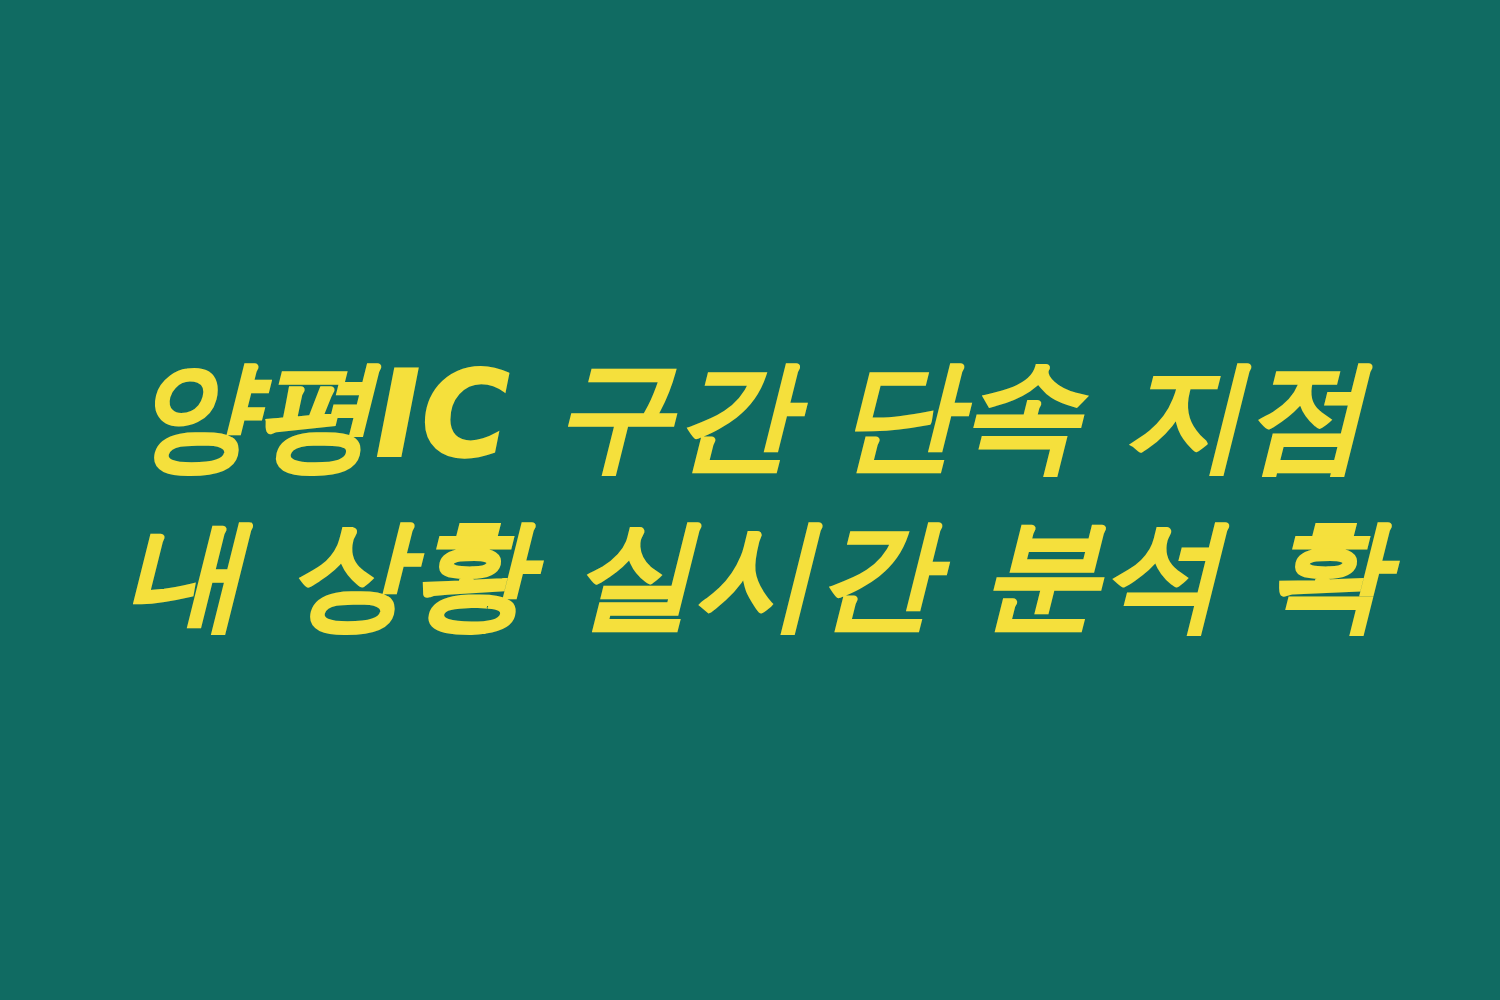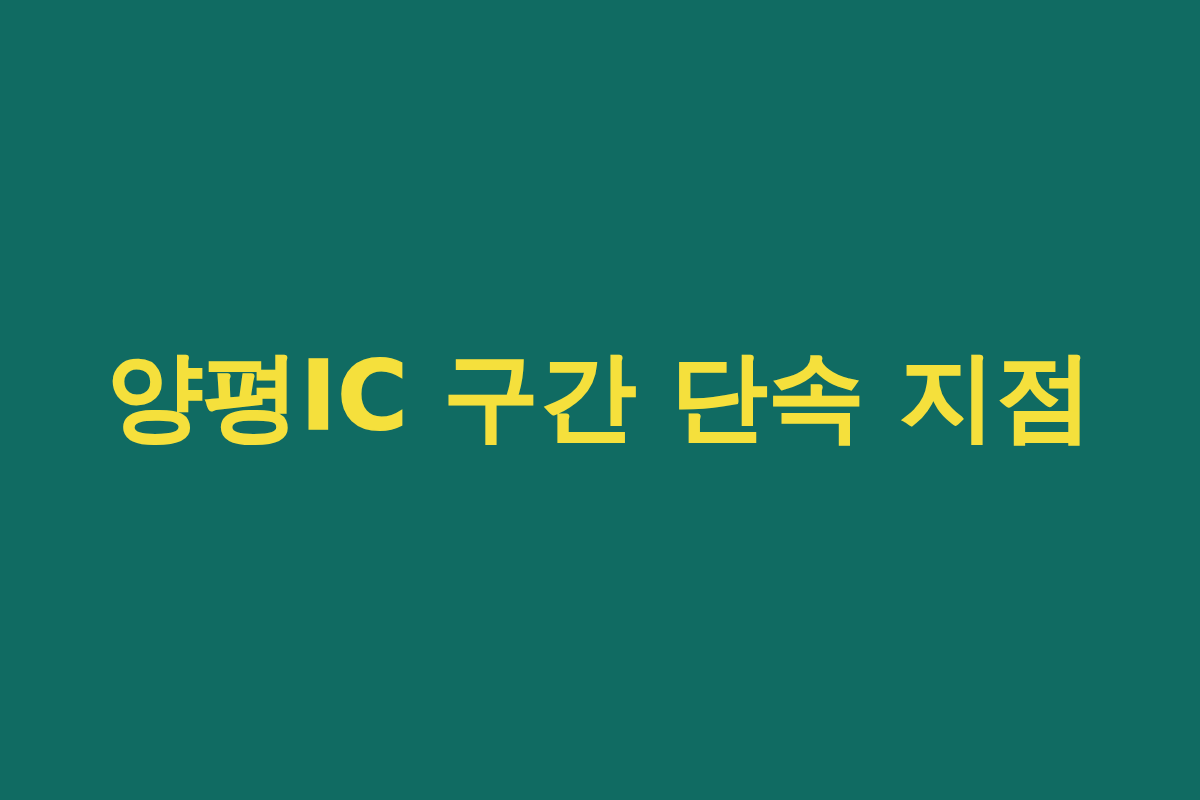--- a/index.html
+++ b/index.html
@@ -52,23 +52,24 @@
   }
 
   
   .headline-line + .headline-line {
     margin-top: 0;
   }
 </style>
 </head>
 <body>
 
-<div id="title-card" style="background: rgb(16, 107, 98);">
+<div id="title-card" style="background: rgb(16, 107, 98); font-style: italic;">
 
   <h1 id="headline" style="color: rgb(245, 224, 60); -webkit-text-stroke-color: rgb(245, 224, 60);">
 
     <span class="headline-line">양평IC 구간 단속 지점</span>
 
+    <span class="headline-line">내 상황 실시간 분석 확</span>
 
 
   </h1>
 
 </div>
 
 </body></html>

